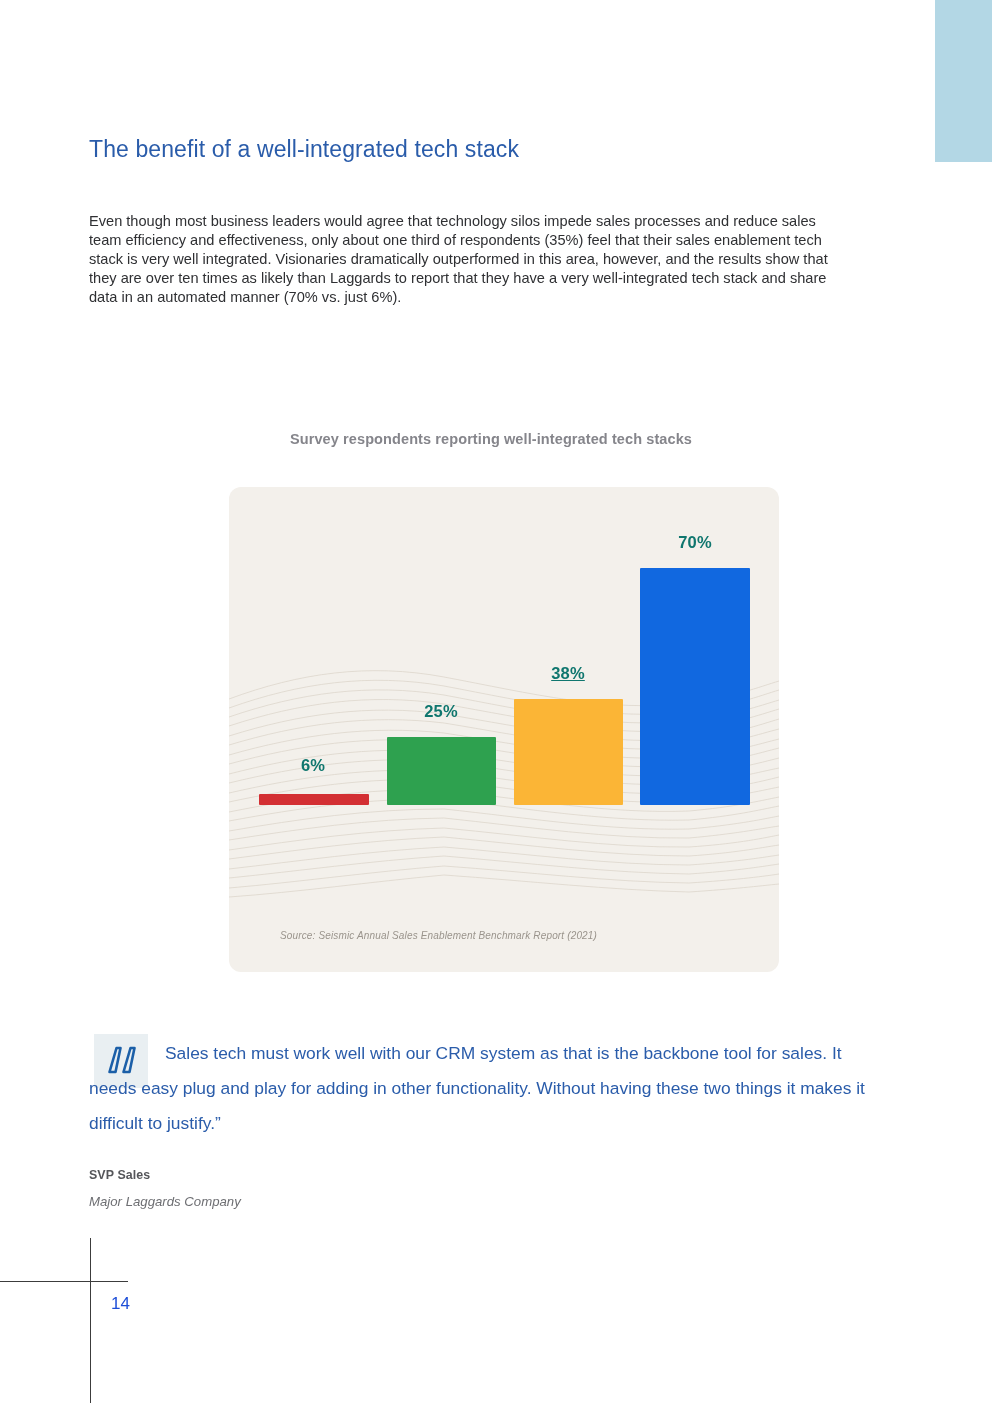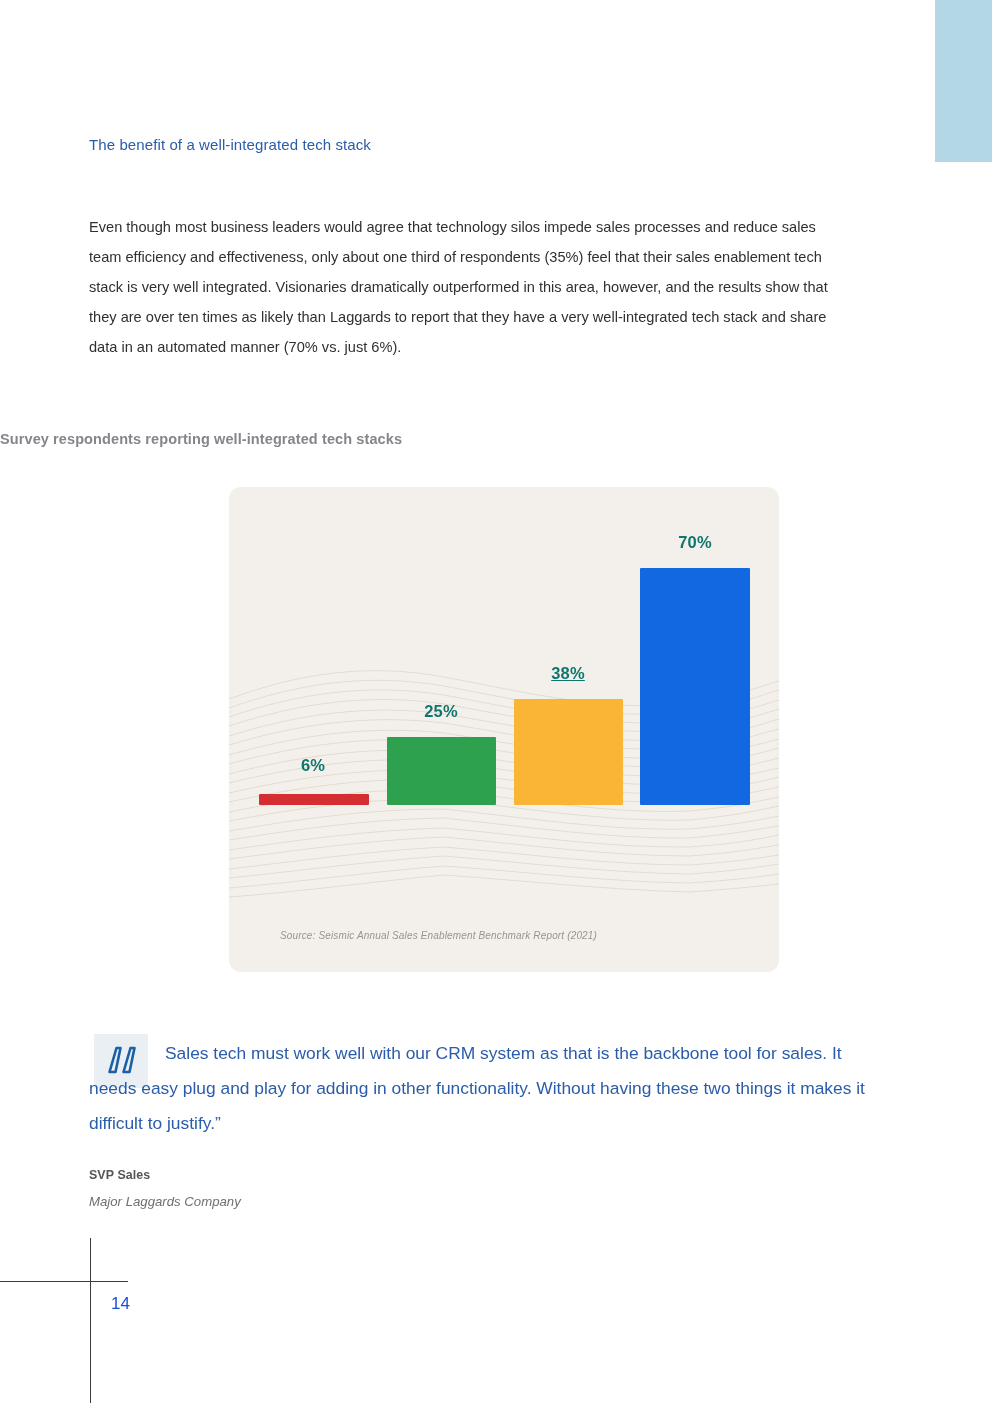--- a/index.html
+++ b/index.html
@@ -24,43 +24,44 @@
     width: 57px;
     height: 162px;
     background: #b3d7e5;
   }
 
   
   .page-heading {
     position: absolute;
     left: 89px;
     top: 136px;
-    font-size: 15px;
+    font-size: 23px;
     font-weight: 400;
     color: #2a5caa;
     letter-spacing: 0.1px;
     white-space: nowrap;
   }
 
   .body-copy {
     position: absolute;
     left: 89px;
     top: 212px;
     width: 756px;
     font-size: 14.6px;
-    line-height: 30px;
+    line-height: 19px;
     color: #2f3033;
   }
 
   
   .chart-title {
     position: absolute;
     left: 0;
     top: 431px;
     width: 992px;
+    text-align: center;
     padding-right: 10px;
     box-sizing: border-box;
     font-size: 14.5px;
     font-weight: bold;
     color: #85858b;
     letter-spacing: 0.1px;
   }
 
   .chart-panel {
     position: absolute;

